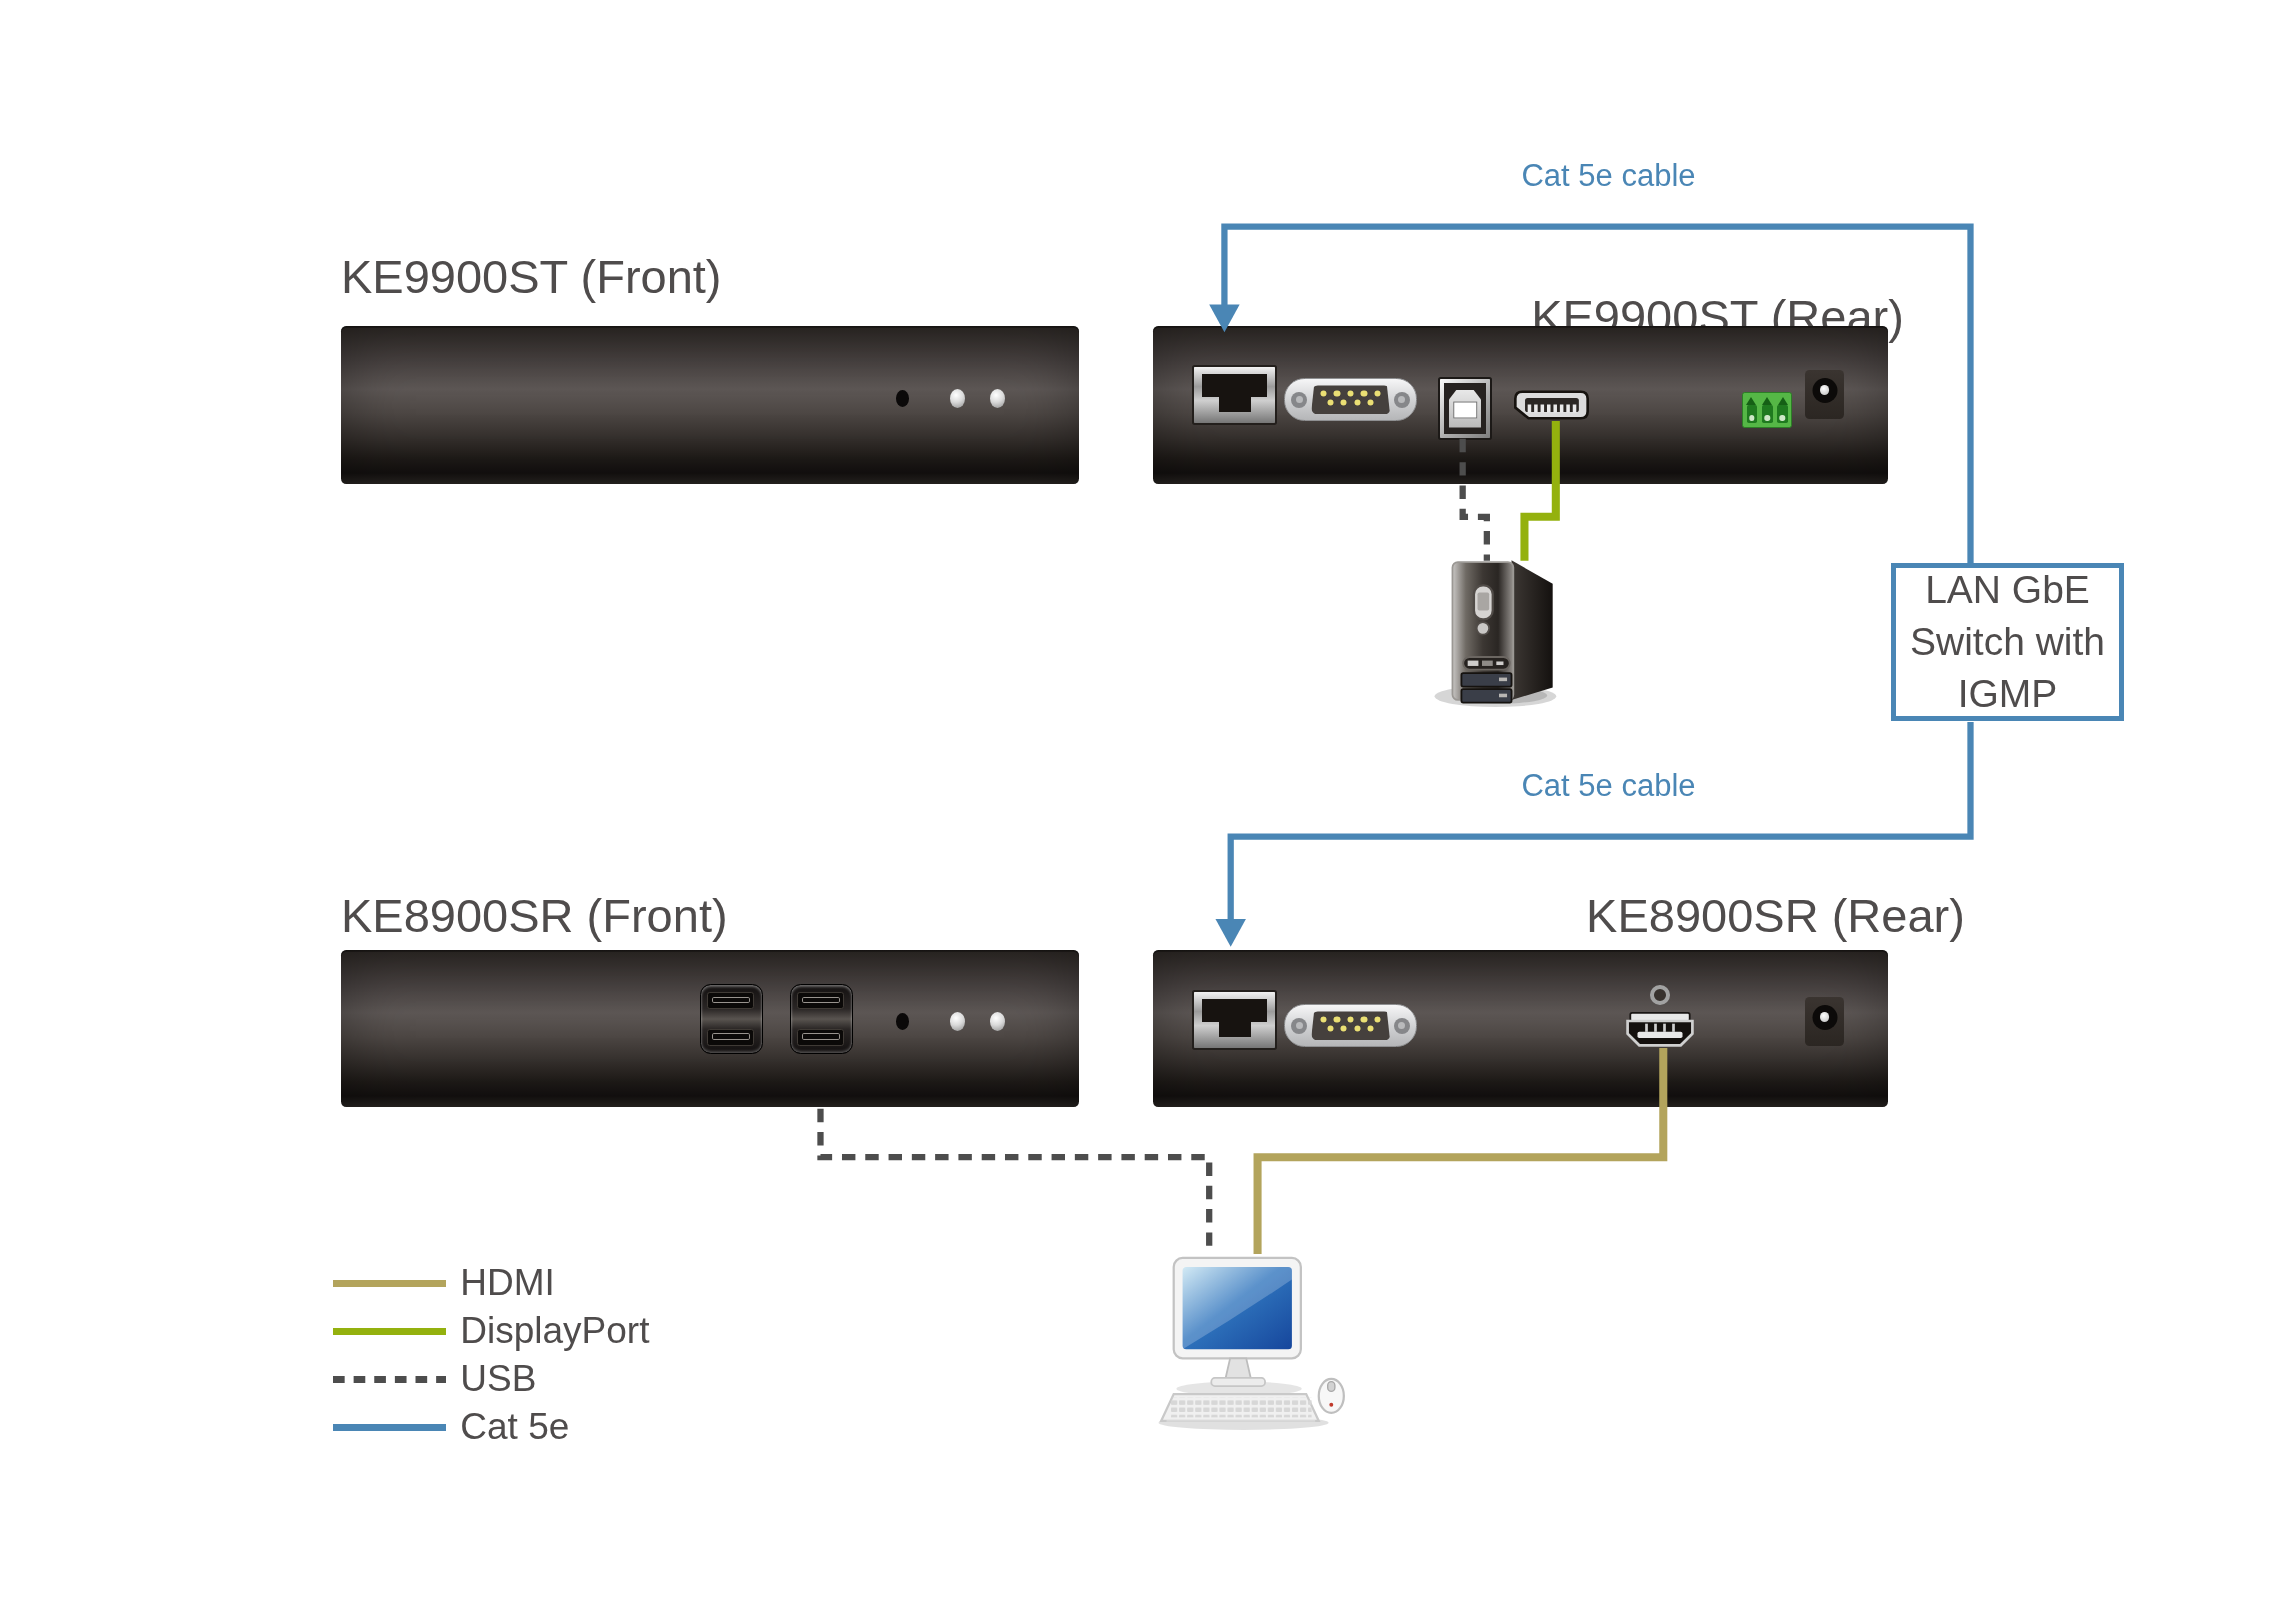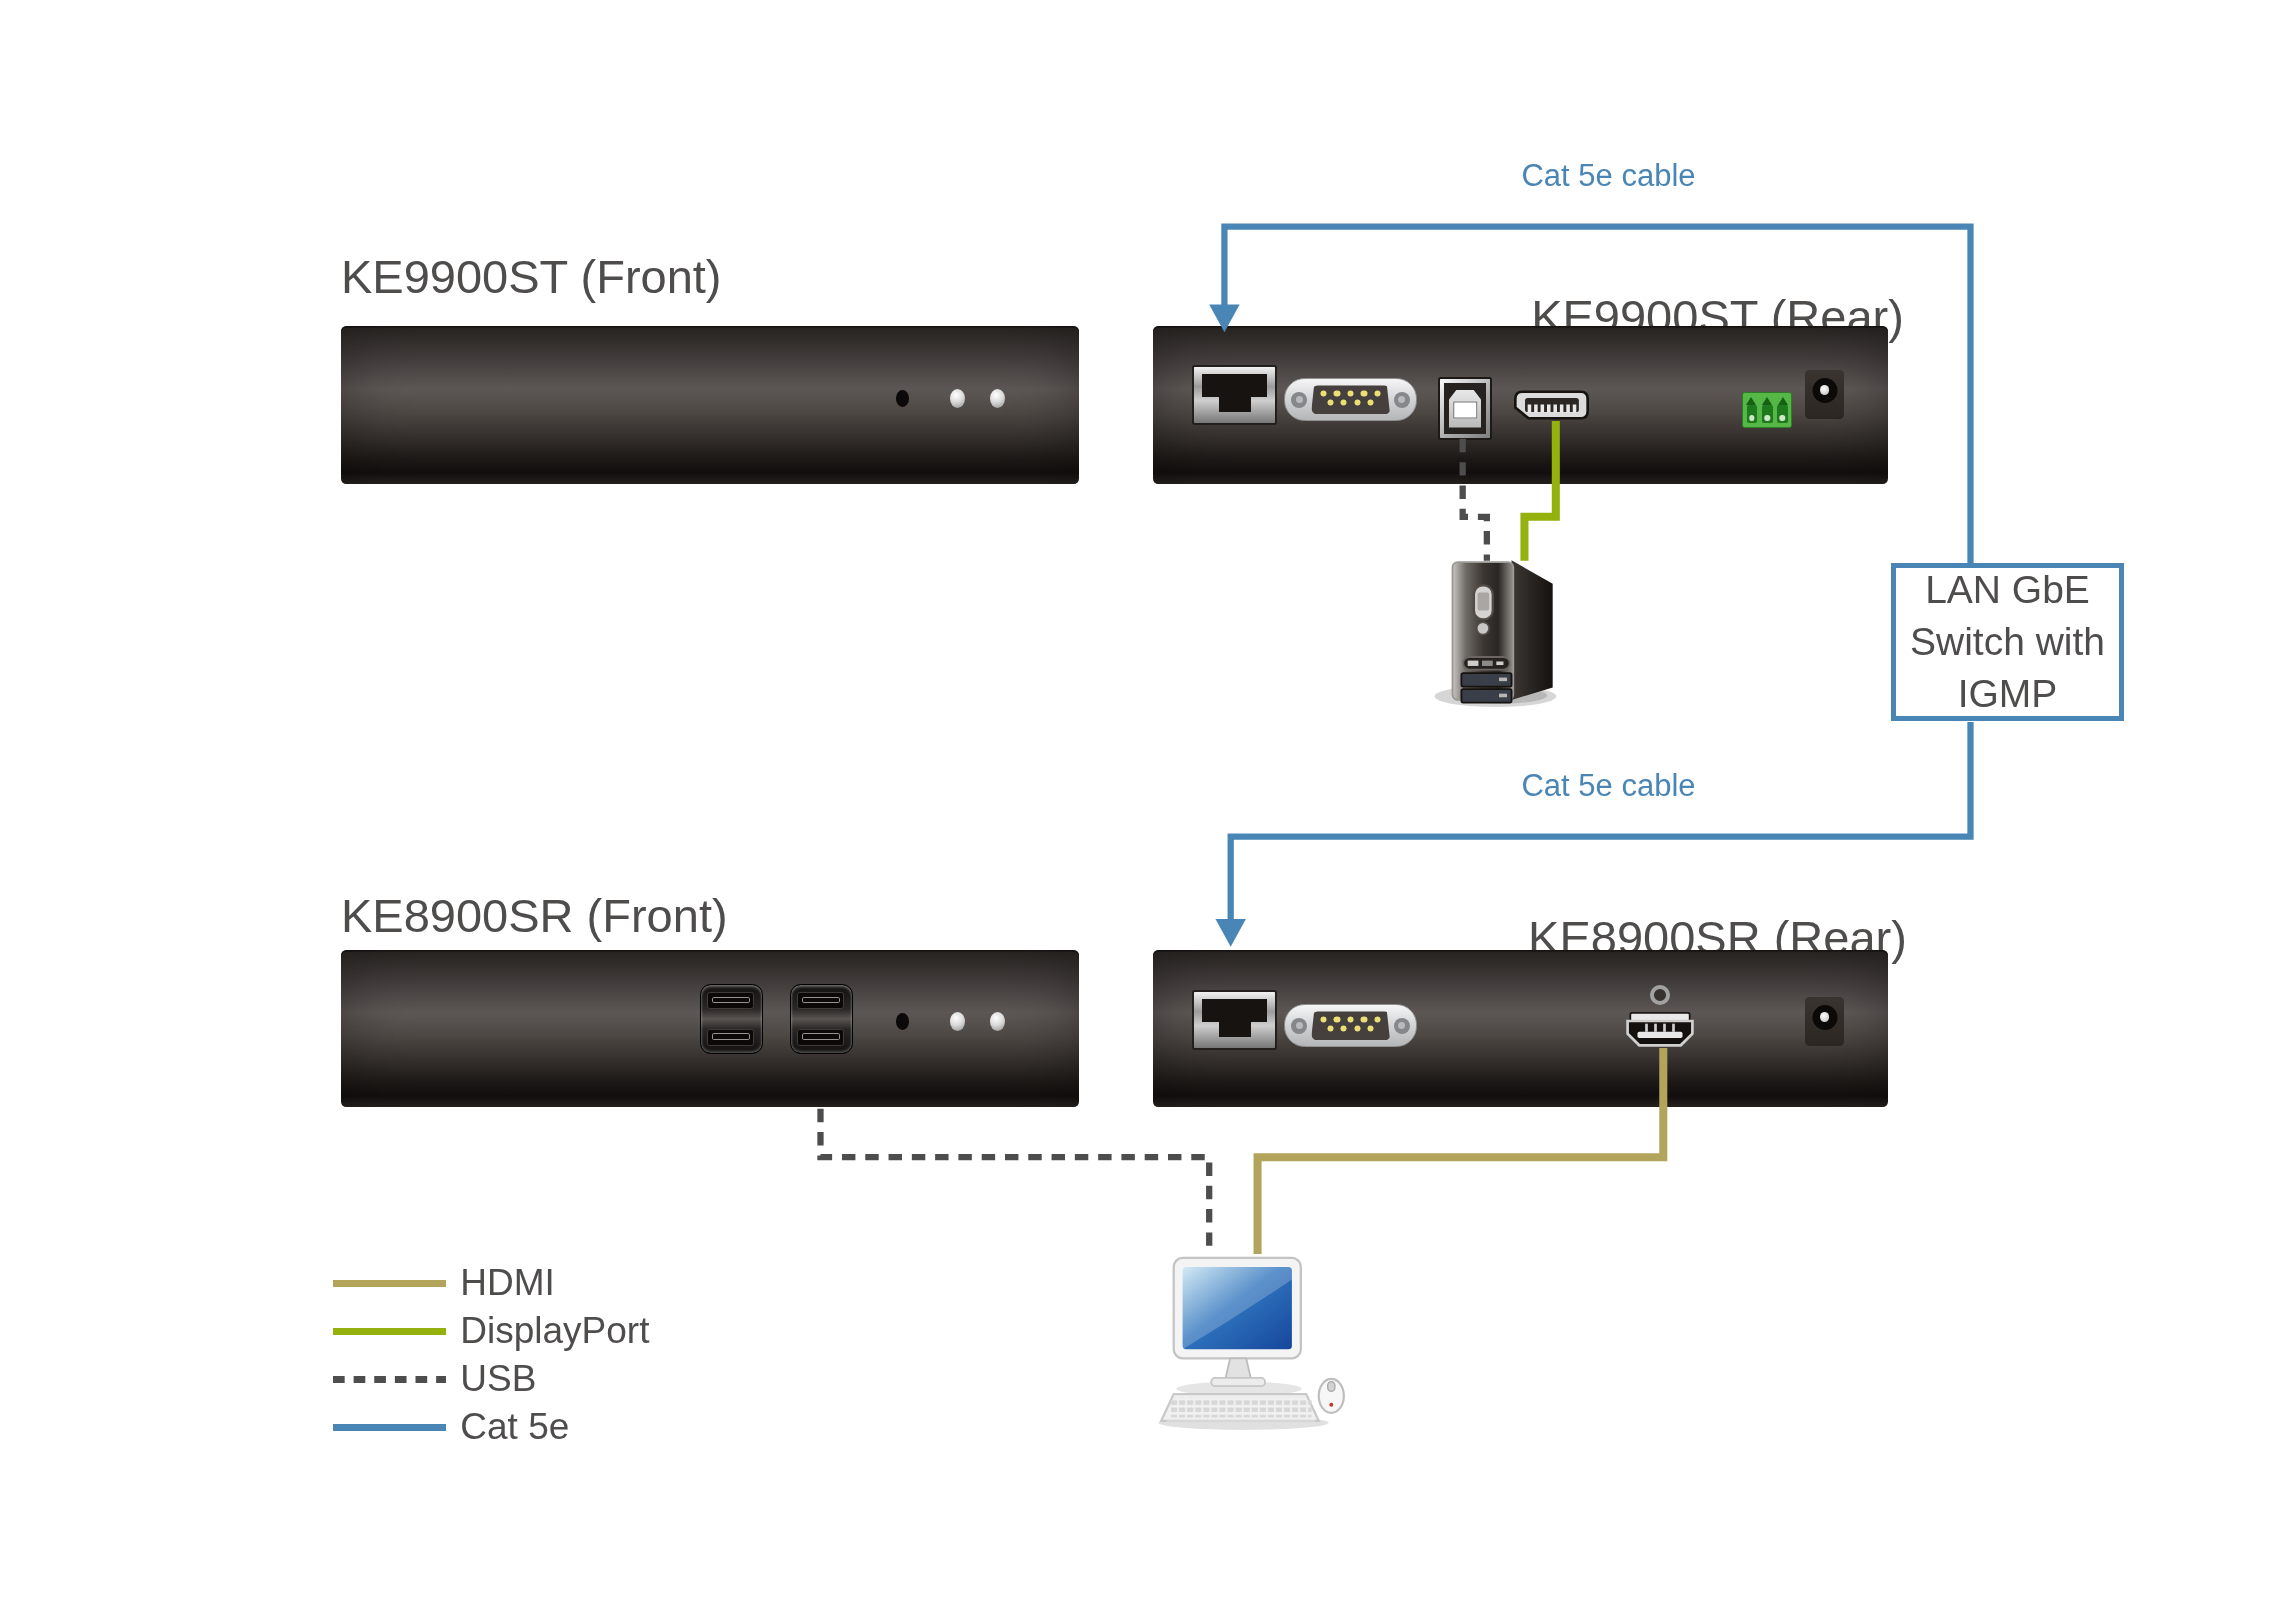--- a/index.html
+++ b/index.html
@@ -108,21 +108,21 @@
 <body>
 
 <div class="canvas">
 
   <div class="cable-label" style="left:1340px;top:158px;">Cat 5e cable</div>
   <div class="cable-label" style="left:1340px;top:768px;">Cat 5e cable</div>
 
   <div class="device-label" style="left:341px;top:249px;">KE9900ST (Front)</div>
   <div class="device-label centered" style="left:1449px;top:263px;margin-top:26px;">KE9900ST (Rear)</div>
   <div class="device-label" style="left:341px;top:888px;">KE8900SR (Front)</div>
-  <div class="device-label centered" style="left:1449px;top:888px;margin-top:22px;">KE8900SR (Rear)</div>
+  <div class="device-label centered" style="left:1507px;top:888px;">KE8900SR (Rear)</div>
 
   <div class="panel" style="left:341px;top:326px;width:738px;height:158px;">
     <span class="hole" style="left:555px;top:64px;"></span>
     <span class="led" style="left:609px;top:63px;"></span>
     <span class="led" style="left:649px;top:63px;"></span>
   </div>
 
   <div class="panel" style="left:1153px;top:326px;width:735px;height:158px;">
     <div class="rj45" style="left:39px;top:39px;">
       <div class="rj45-top"></div>

